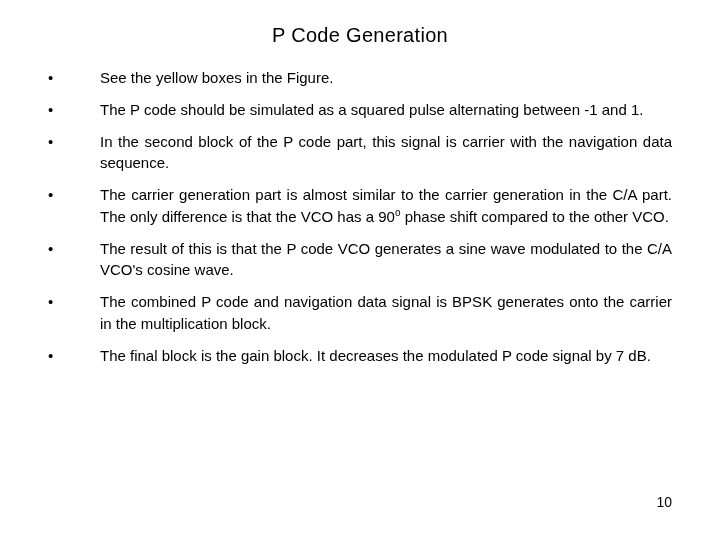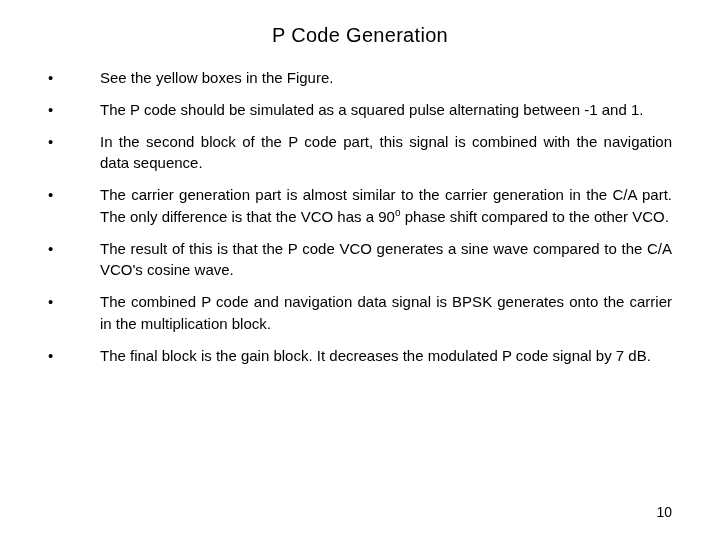--- a/index.html
+++ b/index.html
@@ -59,21 +59,21 @@
       margin-top: 0px;
     }
 
     ul.bullet-list li .text {
       flex: 1;
       margin-left: 28px;
     }
 
     .page-number {
       position: absolute;
-      bottom: 20px;
+      bottom: 30px;
       right: 48px;
       font-size: 14px;
     }
 
     sup {
       font-size: 10px;
       vertical-align: super;
     }
   </style>
 </head>
@@ -90,31 +90,31 @@
         <span class="text">See the yellow boxes in the Figure.</span>
       </li>
 
       <li>
         <span class="bullet">•</span>
         <span class="text">The P code should be simulated as a squared pulse alternating between -1 and 1.</span>
       </li>
 
       <li>
         <span class="bullet">•</span>
-        <span class="text">In the second block of the P code part, this signal is combined with the navigation data sequence.</span>
+        <span class="text">In the second block of the P code part, this signal is carrier with the navigation data sequence.</span>
       </li>
 
       <li>
         <span class="bullet">•</span>
         <span class="text">The carrier generation part is almost similar to the carrier generation in the C/A part. The only difference is that the VCO has a 90<sup>o</sup> phase shift compared to the other VCO.</span>
       </li>
 
       <li>
         <span class="bullet">•</span>
-        <span class="text">The result of this is that the P code VCO generates a sine wave compared to the C/A VCO's cosine wave.</span>
+        <span class="text">The result of this is that the P code VCO generates a sine wave modulated to the C/A VCO's cosine wave.</span>
       </li>
 
       <li>
         <span class="bullet">•</span>
         <span class="text">The combined P code and navigation data signal is BPSK generates onto the carrier in the multiplication block.</span>
       </li>
 
       <li>
         <span class="bullet">•</span>
         <span class="text">The final block is the gain block. It decreases the modulated P code signal by 7 dB.</span>

